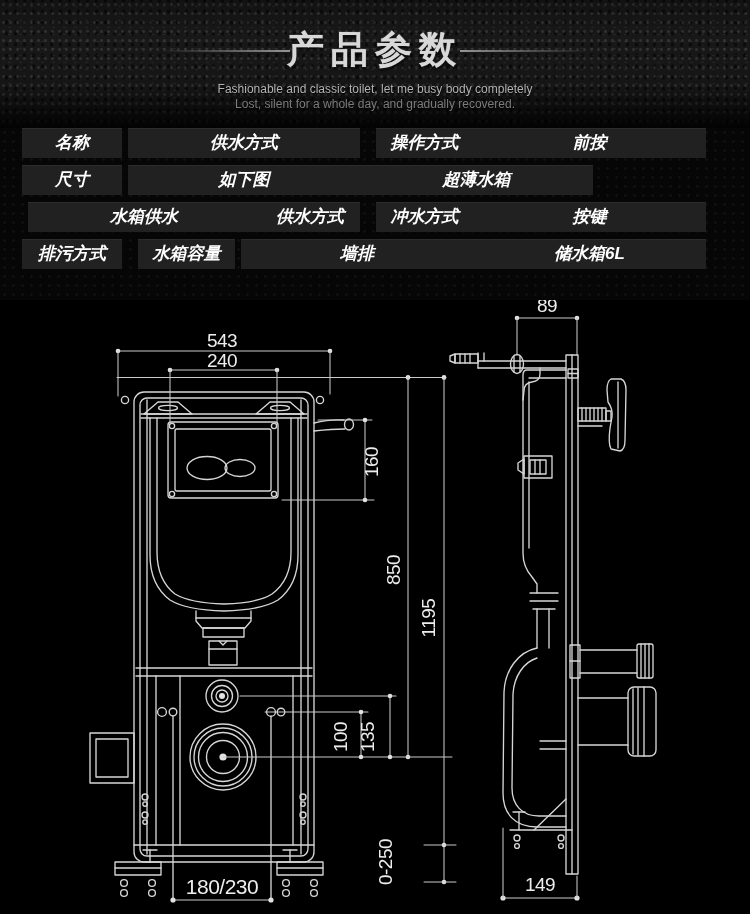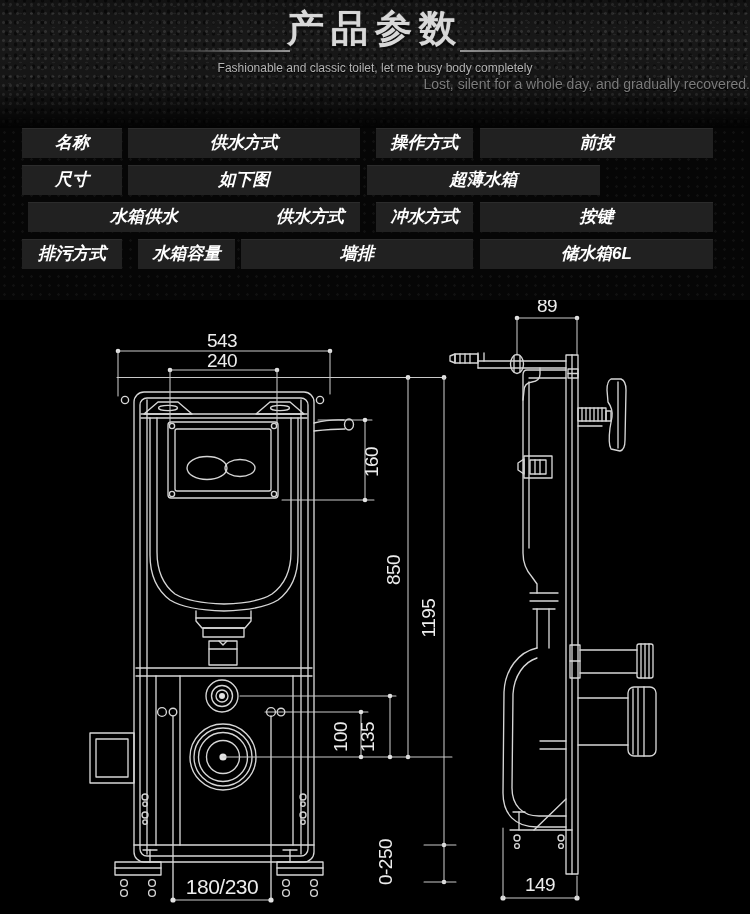--- a/index.html
+++ b/index.html
@@ -10,39 +10,39 @@
   .hdr{position:relative;height:128px;background-color:#181818;
     background-image:
       radial-gradient(rgba(255,255,255,.11) 1px, transparent 1.6px),
       radial-gradient(rgba(255,255,255,.06) 1px, transparent 1.7px),
       radial-gradient(rgba(0,0,0,.55) 1.2px, transparent 2.1px);
     background-size:7px 9px,11px 7px,9px 11px;
     background-position:0 0,4px 3px,2px 6px;}
   .hdr::after{content:"";position:absolute;inset:0;
     background:linear-gradient(180deg,rgba(0,0,0,.25) 0%,rgba(0,0,0,0) 28%,rgba(0,0,0,.12) 68%,rgba(0,0,0,.9) 100%);}
   .hdr-inner{position:relative;z-index:1;text-align:center;}
-  .title{margin:0;padding-top:4px;font-size:37px;font-weight:bold;letter-spacing:7px;
+  .title{margin:0;padding-top:25px;font-size:37px;font-weight:bold;letter-spacing:7px;
          color:#d8d8d8;text-shadow:0 2px 3px rgba(0,0,0,.9),0 0 1px #fff;}
   .deco{position:absolute;top:50px;width:128px;height:2px;}
   .deco.l{left:162px;background:linear-gradient(to left,#9a9a9a,rgba(120,120,120,0));}
   .deco.r{right:162px;background:linear-gradient(to right,#9a9a9a,rgba(120,120,120,0));}
   .sub1{margin:7px 0 0;font-size:12px;font-weight:normal;color:#b3b3b3;text-shadow:0 1px 1px #000;}
-  .sub2{margin:1px 0 9px;font-size:14px;color:#7c7c7c;text-shadow:0 1px 1px #000;text-align:right;}
+  .sub2{margin:1px 0 9px;font-size:12px;color:#7c7c7c;text-shadow:0 1px 1px #000;}
 
   
   .specs{position:relative;height:172px;padding:0 0 0 22px;box-sizing:border-box;background:#060606;
     background-image:radial-gradient(rgba(255,255,255,.045) 1px, transparent 1.5px);
     background-size:9px 9px;font-style:italic;}
   .spec-row{display:flex;align-items:center;height:30px;margin-bottom:7px;}
   .cell{height:30px;line-height:30px;text-align:center;background:#212121;
         color:#fff;font-size:17px;font-weight:bold;box-shadow:inset 0 1px 0 rgba(255,255,255,.05);}
   .c-lbl1{width:100px;}
   .c-val1{width:232px;margin-left:6px;}
   .c-lbl2{width:97px;margin-left:16px;}
-  .c-val2{width:233px;margin-left:7px;}
+  .c-val2{width:233px;}
 
   
   .diagram{position:relative;height:614px;background:#000;}
   svg{display:block;}
   .dwg{stroke:#d6d6d6;fill:none;stroke-width:1.35;stroke-linejoin:round;stroke-linecap:round;}
   .thin{stroke:#c9c9c9;stroke-width:1.05;}
   .dot{fill:#e2e2e2;stroke:none;}
   .dimtxt{fill:#ededed;font-family:"Liberation Sans","DejaVu Sans",sans-serif;
           font-size:19px;letter-spacing:-.5px;}
   .dimtxt.big{font-size:21px;}

